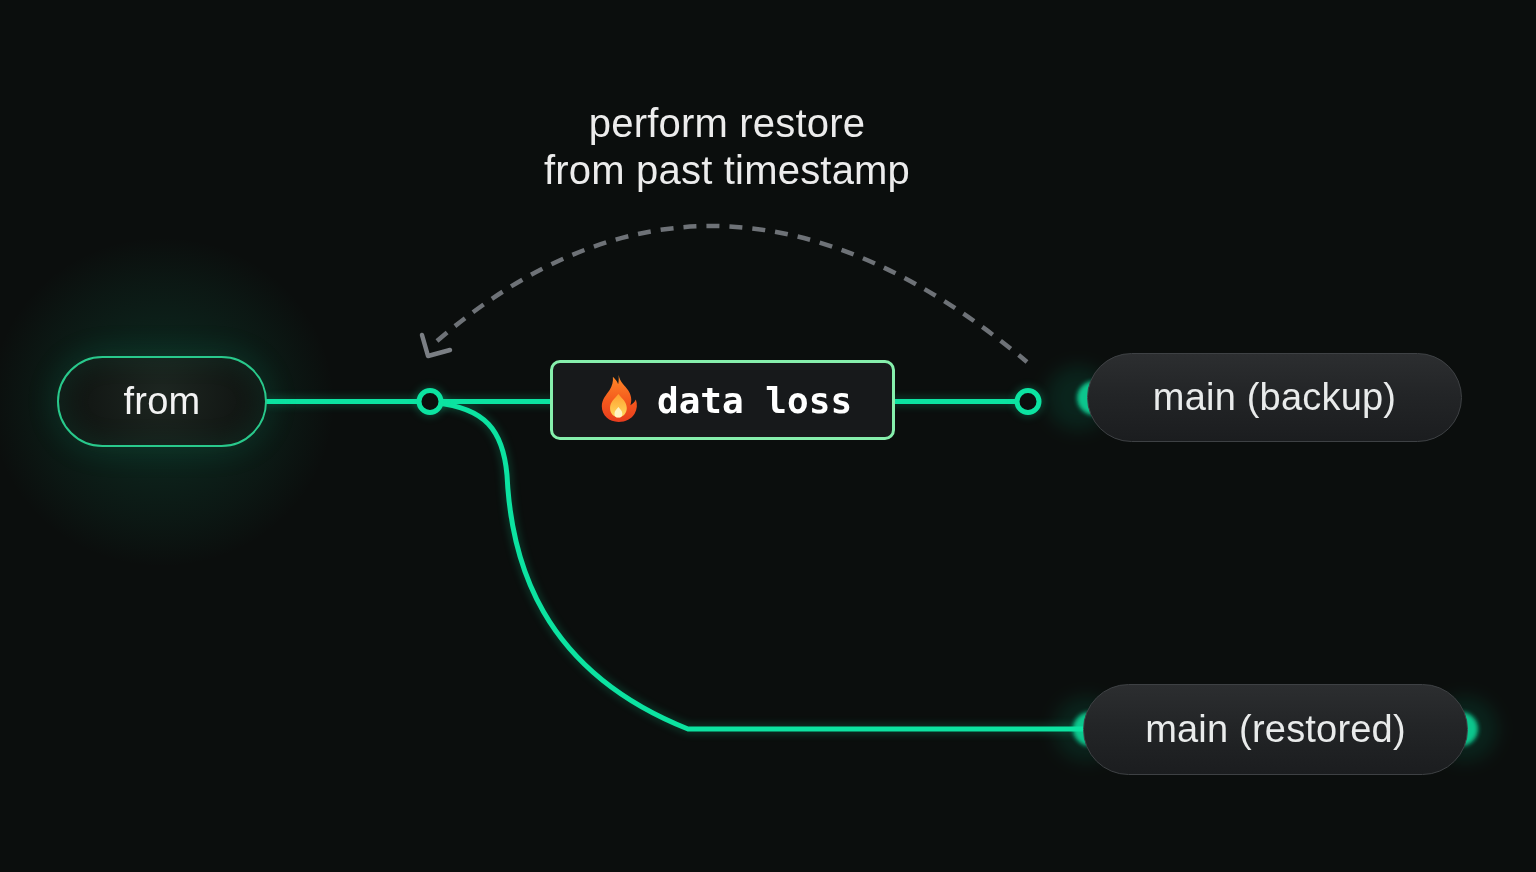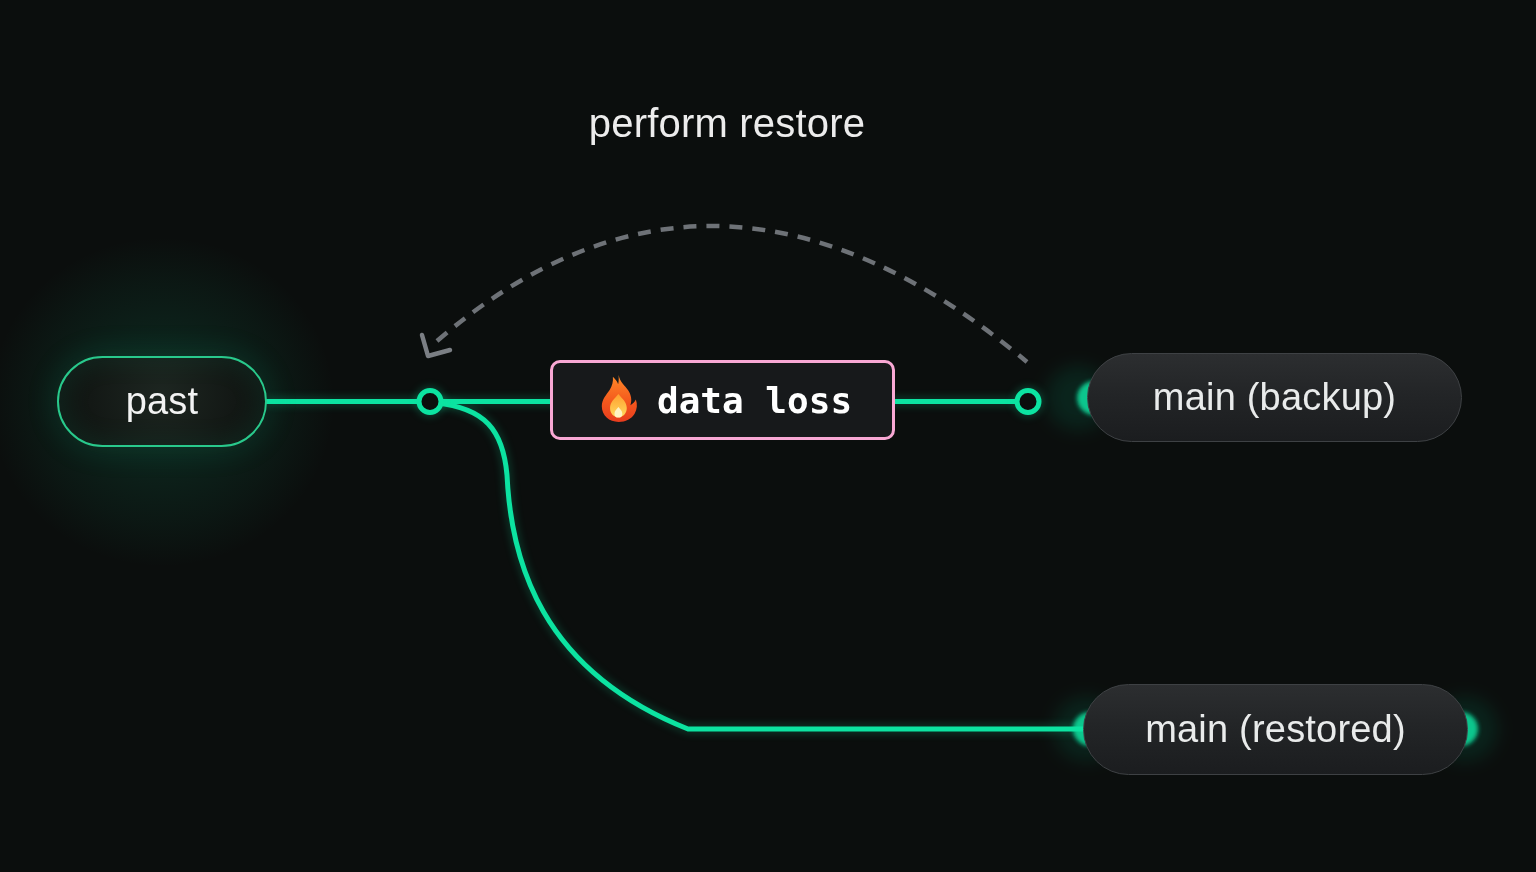--- a/index.html
+++ b/index.html
@@ -36,21 +36,21 @@
   }
   .pill-gray{
     border:1.5px solid #3e4144;
     background:linear-gradient(180deg,#2c2e30 0%,#232527 45%,#1b1d1f 100%);
   }
   .pill-backup{left:1087px;top:353px;width:375px;height:89px;border-radius:45px;}
   .pill-restored{left:1083px;top:684px;width:385px;height:91px;border-radius:46px;}
   
   .badge{
     position:absolute;left:550px;top:360px;width:345px;height:80px;box-sizing:border-box;
-    border:3px solid #f9a8d4;border-radius:10px;background:#17191b;
+    border:3px solid #86efac;border-radius:10px;background:#17191b;
     display:flex;align-items:center;padding-left:40px;gap:14px;z-index:3;
   }
   .badge-label{
     font-family:"DejaVu Sans Mono","Liberation Mono",monospace;
     font-weight:700;font-size:36px;color:#ffffff;letter-spacing:0;
   }
   .flame{width:50px;height:54px;flex:0 0 auto;}
 </style>
 </head>
 <body>
@@ -82,24 +82,25 @@
 
     <path d="M437 341 Q716 101 1027 362" fill="none" stroke="#6e7277" stroke-width="4.5" stroke-dasharray="13 10" stroke-linecap="butt"></path>
     <path d="M422 335 L428 356 L450 350" fill="none" stroke="#7b7f84" stroke-width="4.5" stroke-linecap="round" stroke-linejoin="round"></path>
 
     <circle cx="430" cy="401.5" r="11" fill="#0b0e0d" stroke="#0ce3a1" stroke-width="5" class="green-stroke"></circle>
     <circle cx="1028" cy="401.5" r="11" fill="#0b0e0d" stroke="#0ce3a1" stroke-width="5" class="green-stroke"></circle>
   </svg>
 
   <div class="annotation">
     <div>perform restore</div>
+    <div>from past timestamp</div>
   </div>
 
   <div class="pill pill-main">
-    <span>past</span>
+    <span>from</span>
   </div>
 
   <div class="pill pill-gray pill-restored">
     <span>main (restored)</span>
   </div>
 
   <div class="pill pill-gray pill-backup">
     <span>main (backup)</span>
   </div>
 

